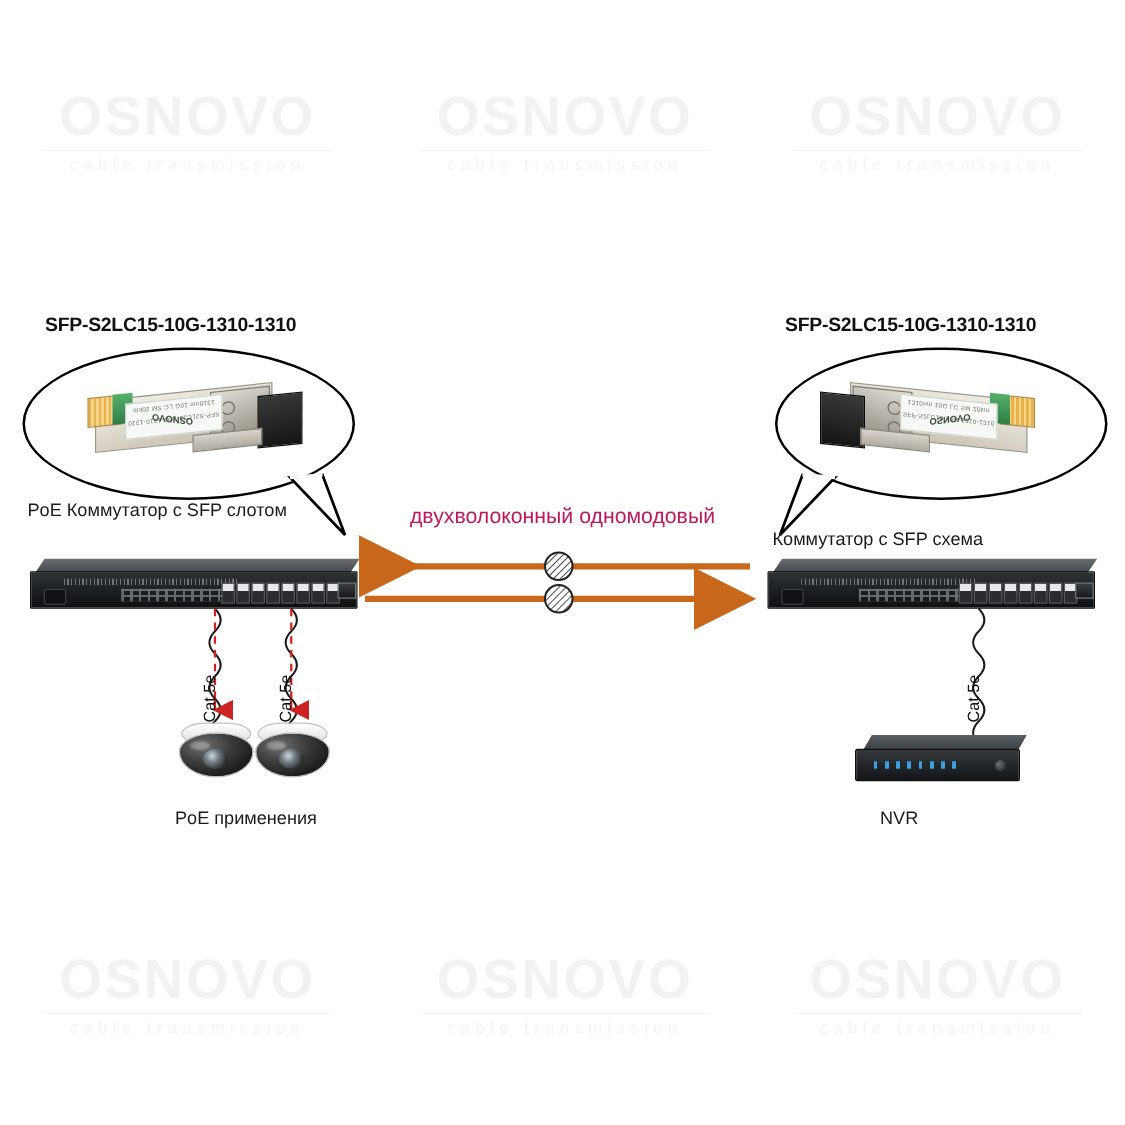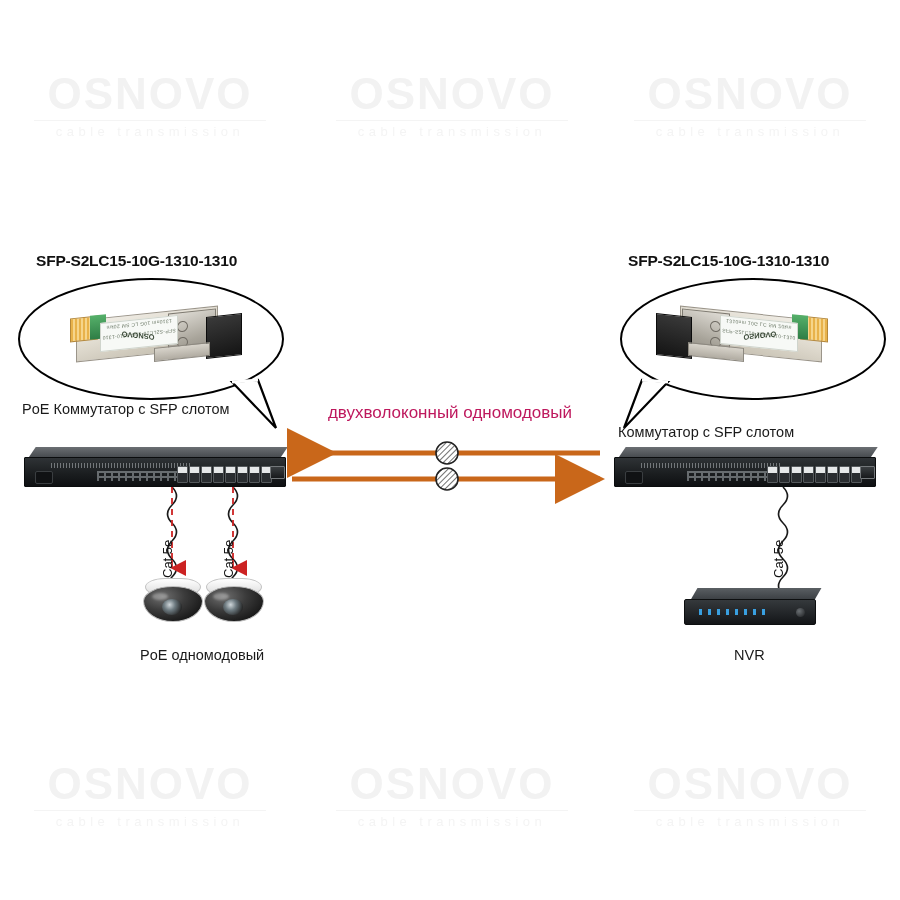--- a/index.html
+++ b/index.html
@@ -398,21 +398,21 @@
     <div class="black"></div>
     <div class="latch"></div>
     <div class="label">
       <div class="label-txt">1310nm  10G  LC  SM  20km</div>
       <div class="label-txt">SFP-S2LC15-10G-1310-1310</div>
     </div>
     <div class="brand">OSNOVO</div>
   </div>
 
   <div class="dev-label" style="left:22px;  top:401px;">PoE Коммутатор с SFP слотом</div>
-  <div class="dev-label" style="left:618px; top:424px;">Коммутатор с SFP слотом</div>
+  <div class="dev-label" style="left:618px; top:424px;">Коммутатор с SFP схема</div>
 
   <div class="fiber-label" style="left:310px; top:402px;">
     <div>двухволоконный одномодовый</div>
   </div>
 
   <div class="switch" style="left:24px; top:447px;">
     <div class="top"></div>
     <div class="front">
       <div class="psu"></div>
       <div class="modelbar"></div>
@@ -505,25 +505,25 @@
       <div class="lens"></div>
     </div>
   </div>
   <div class="camera" style="left:204px; top:578px;">
     <div class="base"></div>
     <div class="dome">
       <div class="glint"></div>
       <div class="lens"></div>
     </div>
   </div>
-  <div class="dev-label" style="left:140px; top:647px;">PoE одномодовый</div>
+  <div class="dev-label" style="left:140px; top:647px;">PoE применения</div>
 
   <div class="nvr" style="left:684px; top:588px;">
     <div class="top"></div>
     <div class="front">
       <div class="ledstrip"></div>
       <div class="knob"></div>
     </div>
   </div>
-  <div class="dev-label" style="left:734px; top:647px;">NVR</div>
+  <div class="dev-label" style="left:704px; top:647px;">NVR</div>
 
 
 </div>
 
 </body></html>

